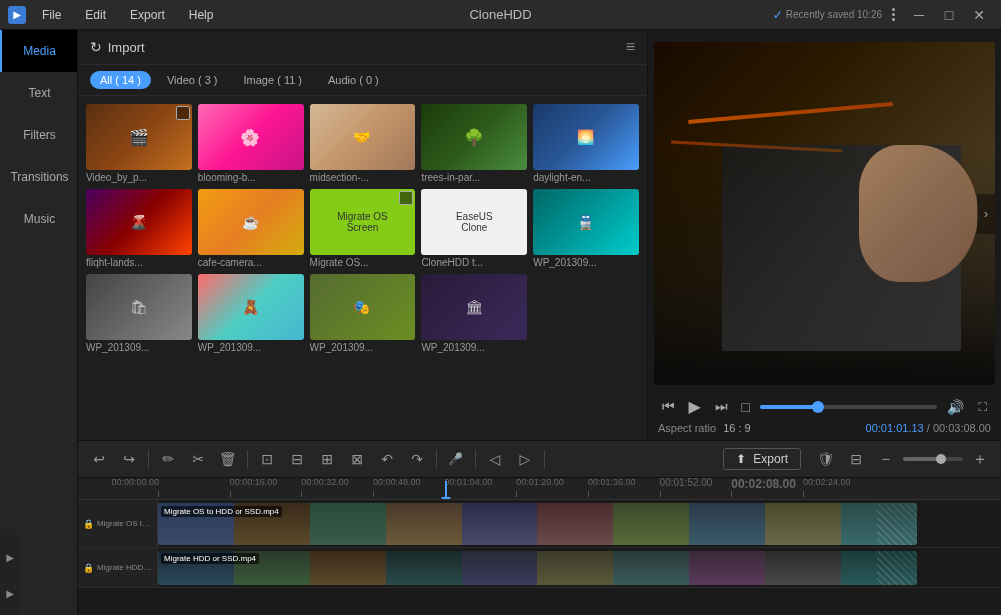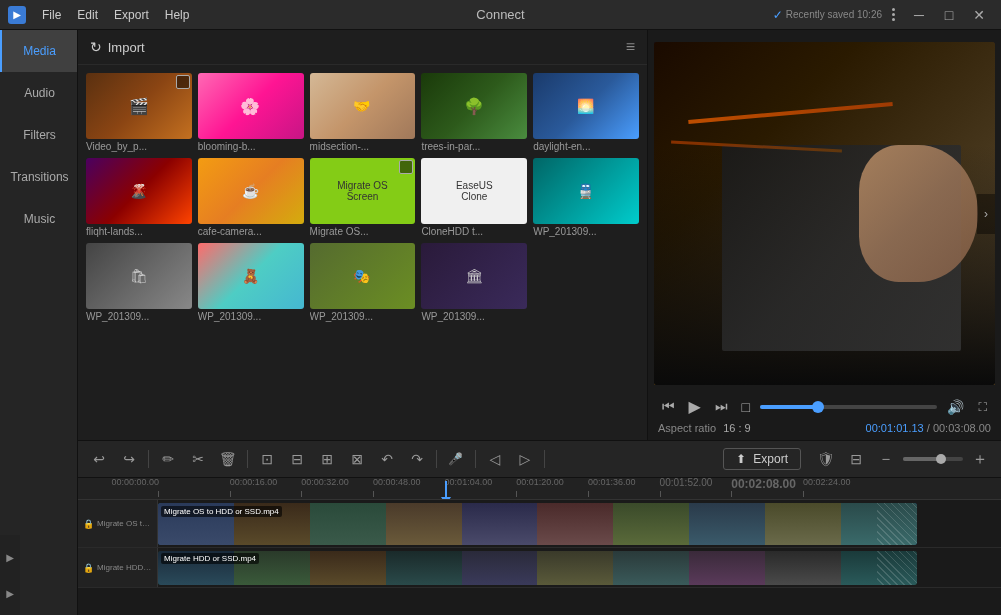--- a/index.html
+++ b/index.html
@@ -2,35 +2,35 @@
 <html><head>
   <meta charset="utf-8">
   <style>
     * { box-sizing: border-box; margin: 0; padding: 0; }
     body { background: #1a1a1a; color: #ccc; font-family: 'Segoe UI', Arial, sans-serif; font-size: 12px; width: 1001px; height: 615px; overflow: hidden; }
 
     
     #titlebar { height: 30px; background: #2b2b2b; display: flex; align-items: center; justify-content: space-between; padding: 0 8px; border-bottom: 1px solid #111; }
     #titlebar .left { display: flex; align-items: center; gap: 8px; }
     #titlebar .left .app-icon { width: 18px; height: 18px; background: #3a7bd5; border-radius: 3px; display: flex; align-items: center; justify-content: center; font-size: 10px; color: white; }
-    #titlebar .menu { display: flex; gap: 0; }
+    #titlebar .menu { display: flex; gap: 8px; }
     #titlebar .menu span { padding: 2px 8px; cursor: pointer; font-size: 12px; color: #ccc; }
     #titlebar .title { position: absolute; left: 50%; transform: translateX(-50%); font-size: 13px; color: #bbb; }
     #titlebar .wincontrols { display: flex; gap: 2px; }
     #titlebar .wincontrols span { width: 28px; height: 20px; display: flex; align-items: center; justify-content: center; cursor: pointer; font-size: 14px; color: #aaa; }
     #titlebar .dots { display: flex; flex-direction: column; gap: 2px; padding: 4px 6px; cursor: pointer; }
     #titlebar .dots span { width: 3px; height: 3px; background: #aaa; border-radius: 50%; }
 
     
     #main { display: flex; height: calc(615px - 30px); }
 
     
     #sidebar { width: 78px; background: #252525; display: flex; flex-direction: column; border-right: 1px solid #111; padding-top: 0; }
     .sidebar-tab { padding: 14px 4px; text-align: center; cursor: pointer; color: #aaa; font-size: 12px; border-left: 2px solid transparent; }
-    .sidebar-tab:first-child { color: #4a9eff; border-left: 2px solid #4a9eff; background: #404040; text-align: center; }
+    .sidebar-tab:first-child { color: #4a9eff; border-left: 2px solid #4a9eff; background: #000000; text-align: center; }
 
     
     #content { flex: 1; display: flex; flex-direction: column; background: #1e1e1e; }
 
     
     #media-panel { width: 570px; min-width: 570px; background: #1e1e1e; border-right: 1px solid #111; display: flex; flex-direction: column; height: 410px; }
     #media-header { padding: 8px 12px; display: flex; align-items: center; justify-content: space-between; border-bottom: 1px solid #2a2a2a; }
     #media-header .import-btn { display: flex; align-items: center; gap: 6px; color: #ccc; cursor: pointer; font-size: 13px; }
     #media-filter-tabs { padding: 6px 12px; display: flex; gap: 6px; border-bottom: 1px solid #2a2a2a; }
     .filter-tab { padding: 3px 10px; border-radius: 12px; cursor: pointer; color: #aaa; font-size: 11px; }
@@ -86,21 +86,21 @@
 <div id="titlebar">
   <div class="left">
     <div class="app-icon">▶</div>
     <div class="menu">
       <span>File</span>
       <span>Edit</span>
       <span>Export</span>
       <span>Help</span>
     </div>
   </div>
-  <div class="title">Connect</div>
+  <div class="title">CloneHDD</div>
   <div style="display:flex;align-items:center;gap:4px;">
     <span style="font-size:10px;color:#888;display:flex;align-items:center;gap:3px;">
       <span style="color:#4a9eff;font-size:12px;">✓</span>
       <span>Recently saved 10:26</span>
     </span>
     <div class="dots">
       <span></span>
         <span></span>
         <span></span>
     </div>
@@ -109,37 +109,43 @@
       <span>□</span>
       <span class="close">✕</span>
     </div>
   </div>
 </div>
 
 <div id="main">
 
   <div id="sidebar">
     <div class="sidebar-tab">Media</div>
-    <div class="sidebar-tab">Audio</div>
+    <div class="sidebar-tab">Text</div>
     <div class="sidebar-tab">Filters</div>
     <div class="sidebar-tab">Transitions</div>
     <div class="sidebar-tab">Music</div>
   </div>
 
   <div id="content">
 
     <div id="upper-content">
 
       <div id="media-panel">
         <div id="media-header">
           <div class="import-btn">
             <span style="font-size:14px;">↻</span>
             <span>Import</span>
           </div>
           <span style="font-size:16px;color:#888;">≡</span>
+        </div>
+        <div id="media-filter-tabs">
+          <div class="filter-tab active">All ( 14 )</div>
+          <div class="filter-tab">Video ( 3 )</div>
+          <div class="filter-tab">Image ( 11 )</div>
+          <div class="filter-tab">Audio ( 0 )</div>
         </div>
         <div id="media-grid">
 
           <div class="media-item">
             <div class="media-thumb thumb-warm">
               <div style="width:100%;height:100%;background:linear-gradient(135deg,#5a3010,#8B4513,#c47020);display:flex;align-items:center;justify-content:center;font-size:16px;">🎬</div>
               <div class="thumb-check"></div>
             </div>
             <div class="media-label">Video_by_p...</div>
           </div>

